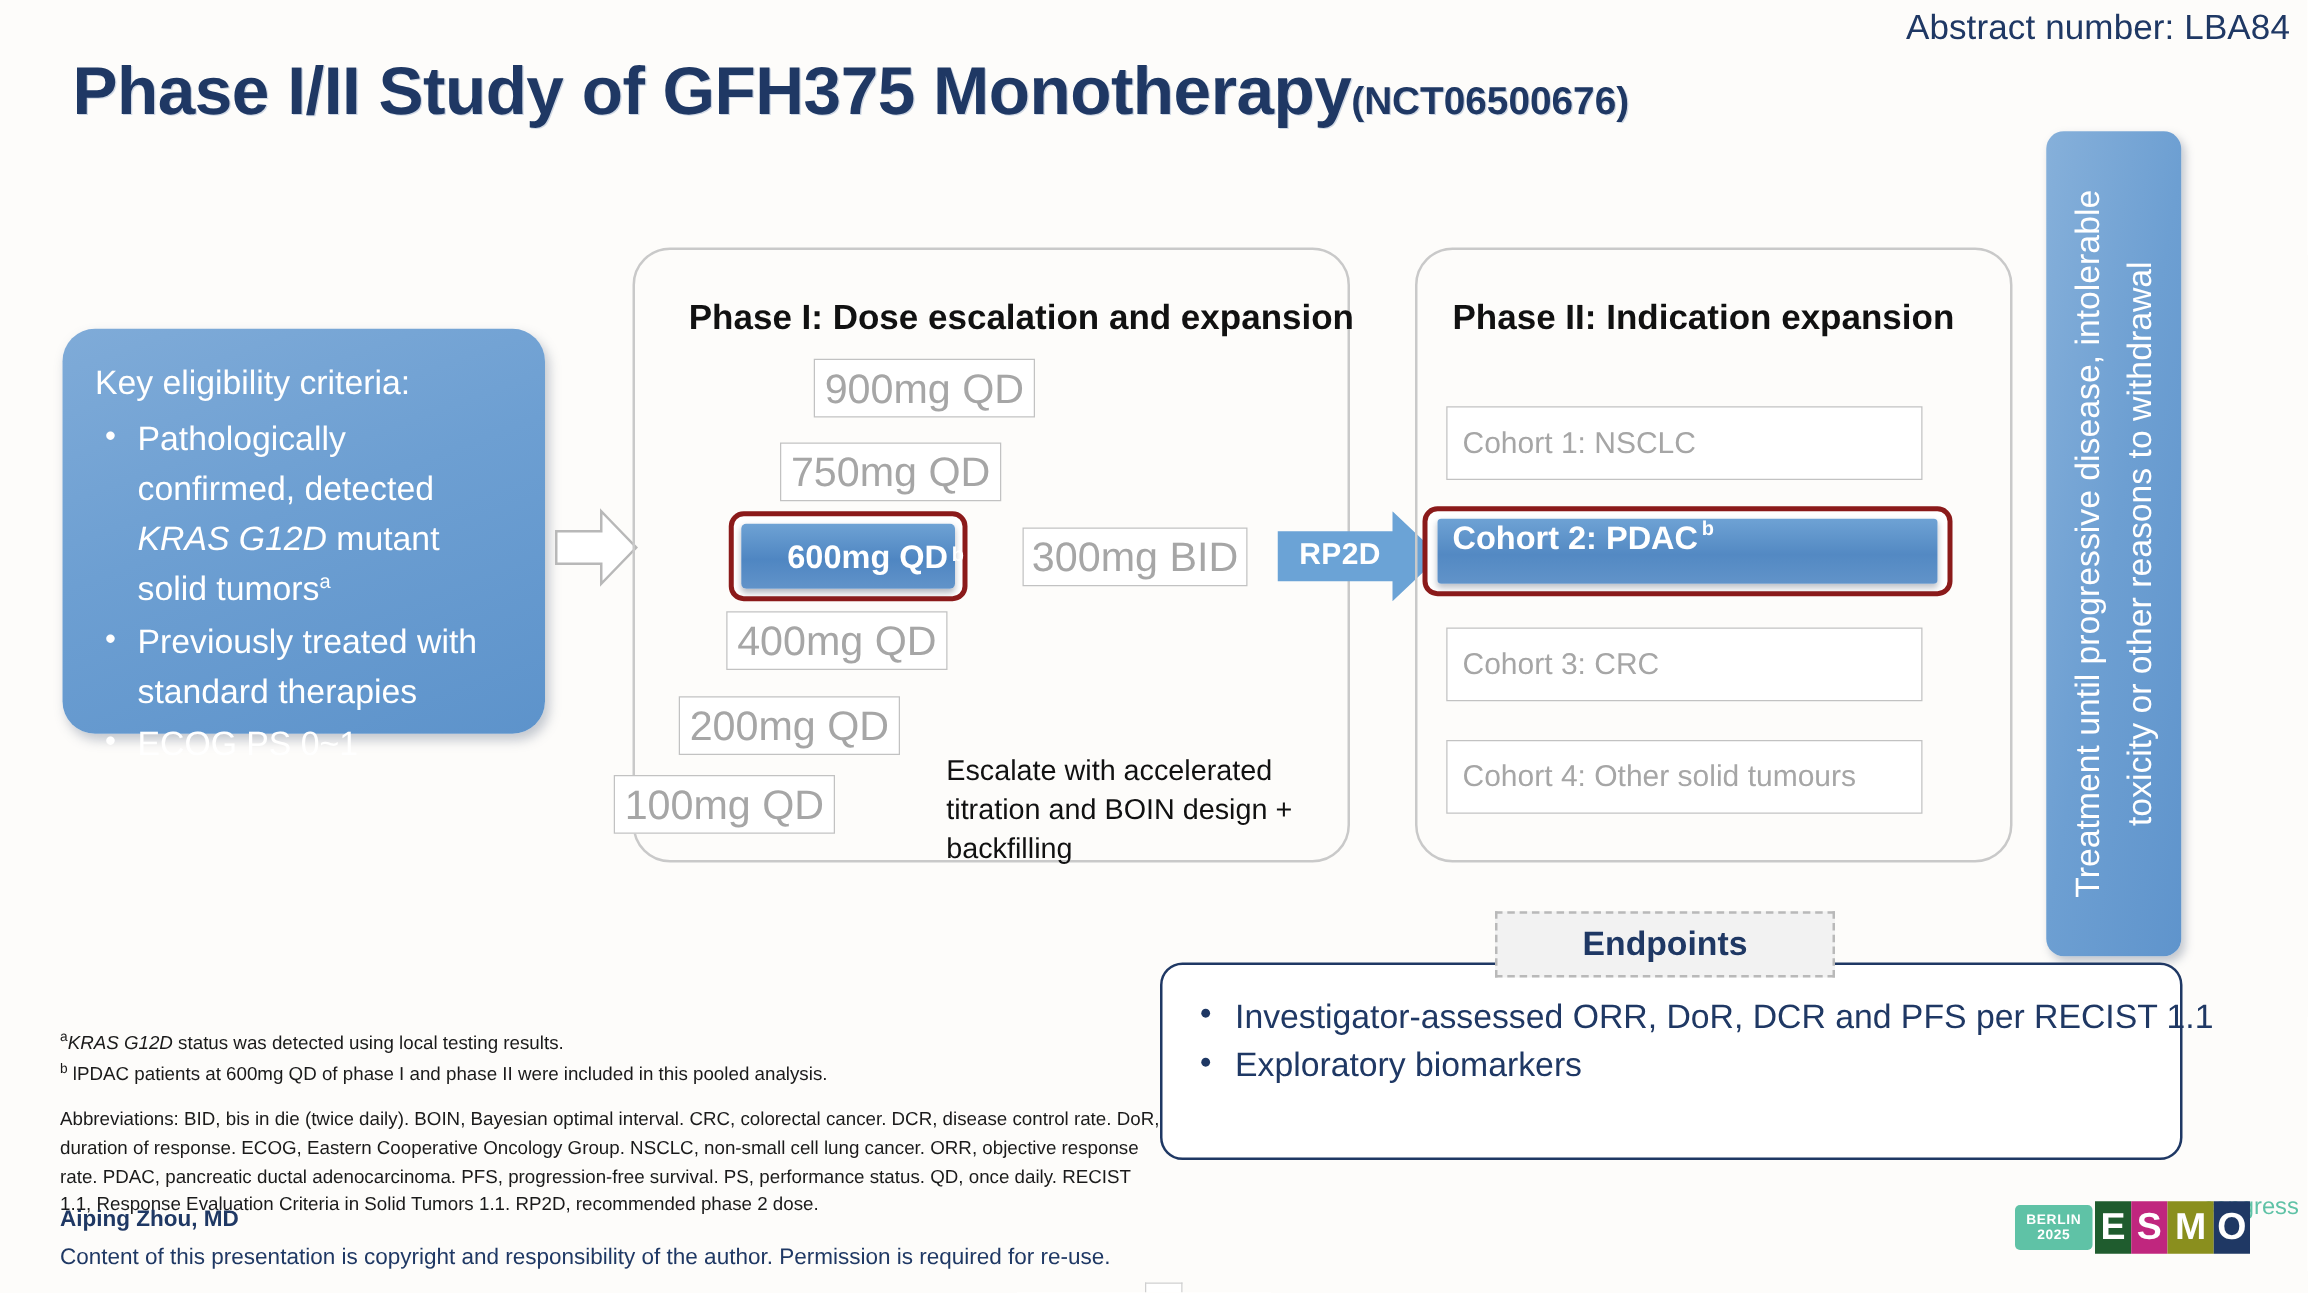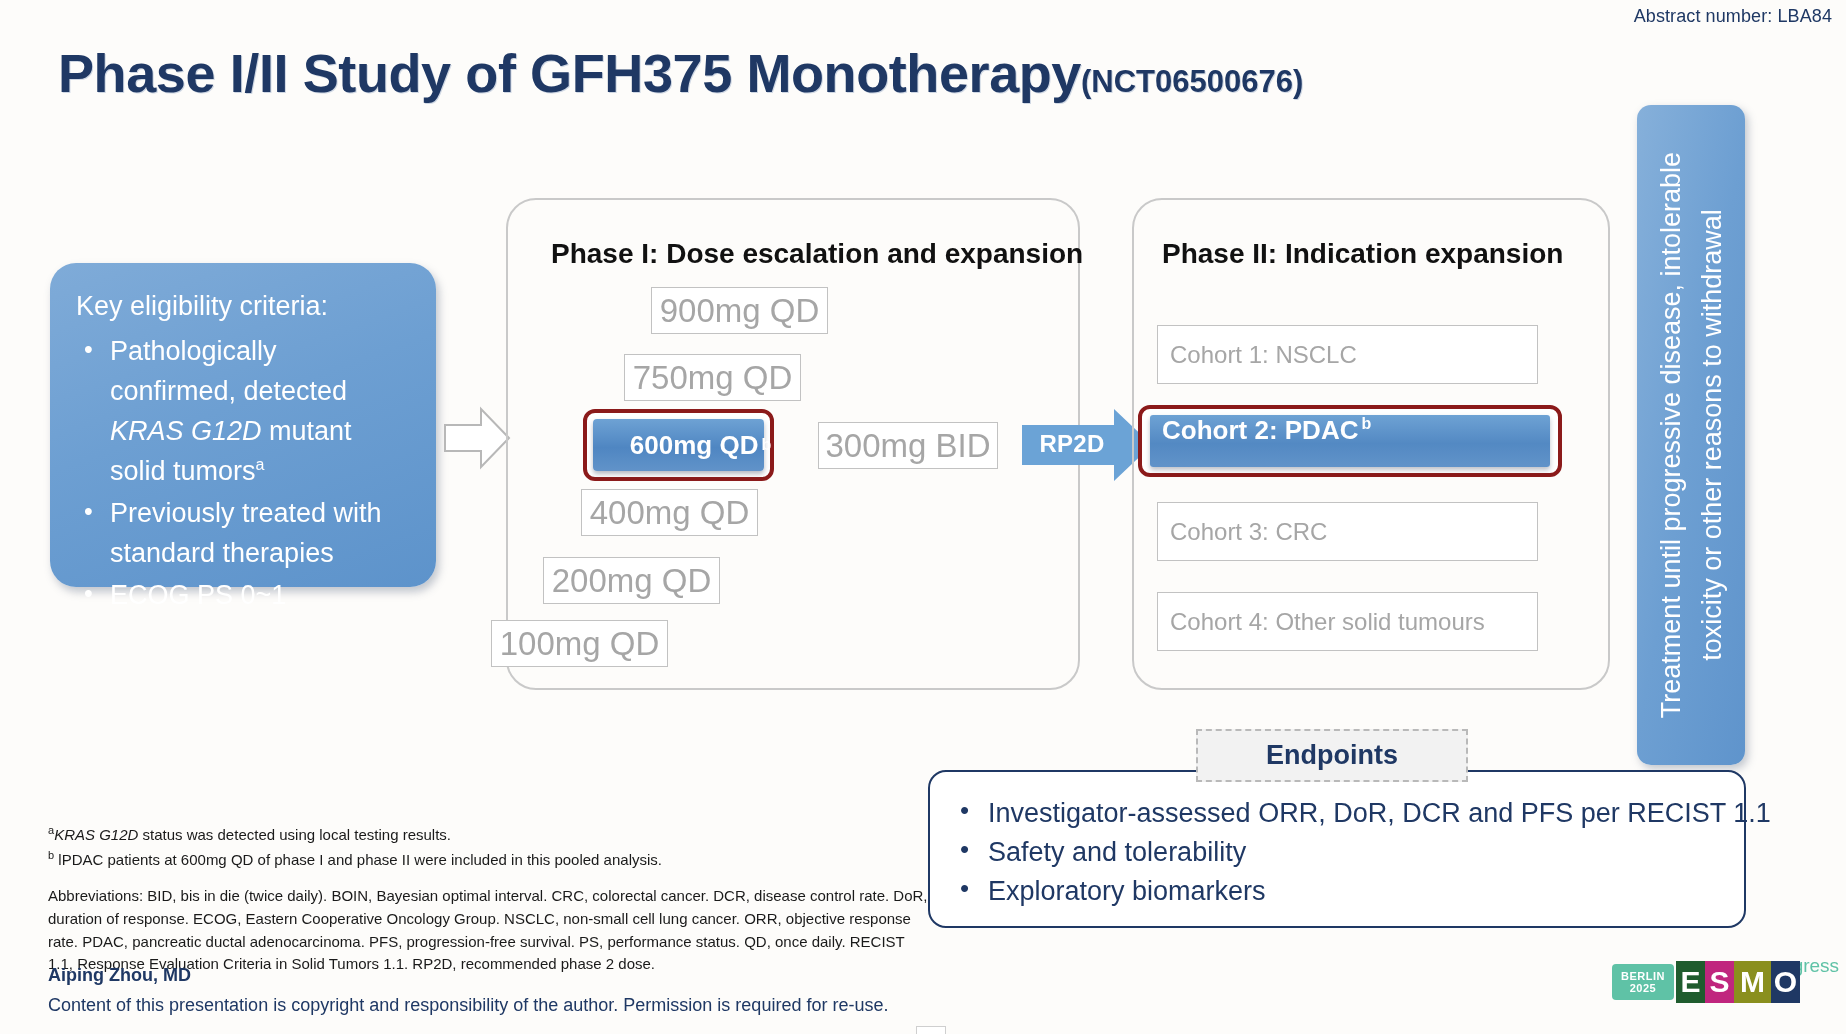--- a/index.html
+++ b/index.html
@@ -16,21 +16,21 @@
     height: 1034px;
     background: #fdfcfa;
     overflow: hidden;
   }
 
   
   #abstract-number {
     position: absolute;
     top: 6px;
     right: 14px;
-    font-size: 18px;
+    font-size: 28px;
     color: #1f3864;
     letter-spacing: .1px;
   }
   #title {
     position: absolute;
     left: 58px;
     top: 42px;
     font-size: 54px;
     font-weight: bold;
     color: #1f3864;
@@ -444,20 +444,21 @@
         <span>600mg QD</span>
         <sup>b</sup>
       </div>
   </div>
 
   <div id="dose-300bid" class="dose-box">300mg BID</div>
   <div id="dose-400" class="dose-box">400mg QD</div>
   <div id="dose-200" class="dose-box">200mg QD</div>
   <div id="dose-100" class="dose-box">100mg QD</div>
 
+  <div id="escalate-note">Escalate with accelerated titration and BOIN design + backfilling</div>
 
   <div id="rp2d-arrow">
     <svg width="130" height="72" viewBox="0 0 130 72">
       <polygon points="0,16 92,16 92,0 130,36 92,72 92,56 0,56" fill="#6ba3d6"></polygon>
     </svg>
     <div class="rp2d-label">RP2D</div>
   </div>
 
   <div id="phase2-panel" class="phase-panel"></div>
   <div id="phase2-heading" class="phase-heading">Phase II: Indication expansion</div>
@@ -474,21 +475,20 @@
   <div id="cohort-3" class="cohort-box">Cohort 3: CRC</div>
   <div id="cohort-4" class="cohort-box">Cohort 4: Other solid tumours</div>
 
   <div id="treatment-bar">
     <div class="vtext">Treatment until progressive disease, intolerable toxicity or other reasons to withdrawal</div>
   </div>
 
   <div id="endpoints-box">
     <ul>
       <li>Investigator-assessed ORR, DoR, DCR and PFS per RECIST 1.1</li>
-      <li>Safety and tolerability</li>
       <li>Exploratory biomarkers</li>
     </ul>
   </div>
   <div id="endpoints-header">Endpoints</div>
 
   <div id="footnotes">
     <div class="fn-line"><sup>a</sup><em>KRAS G12D</em><span> status was detected using local testing results.</span></div>
     <div class="fn-line"><sup>b</sup><span> lPDAC patients at 600mg QD of phase I and phase II were included in this pooled analysis.</span></div>
     <div id="abbrev">Abbreviations: BID, bis in die (twice daily). BOIN, Bayesian optimal interval. CRC, colorectal cancer. DCR, disease control rate. DoR, duration of response. ECOG, Eastern Cooperative Oncology Group. NSCLC, non-small cell lung cancer. ORR, objective response rate. PDAC, pancreatic ductal adenocarcinoma. PFS, progression-free survival. PS, performance status. QD, once daily. RECIST 1.1, Response Evaluation Criteria in Solid Tumors 1.1. RP2D, recommended phase 2 dose.</div>
   </div>

